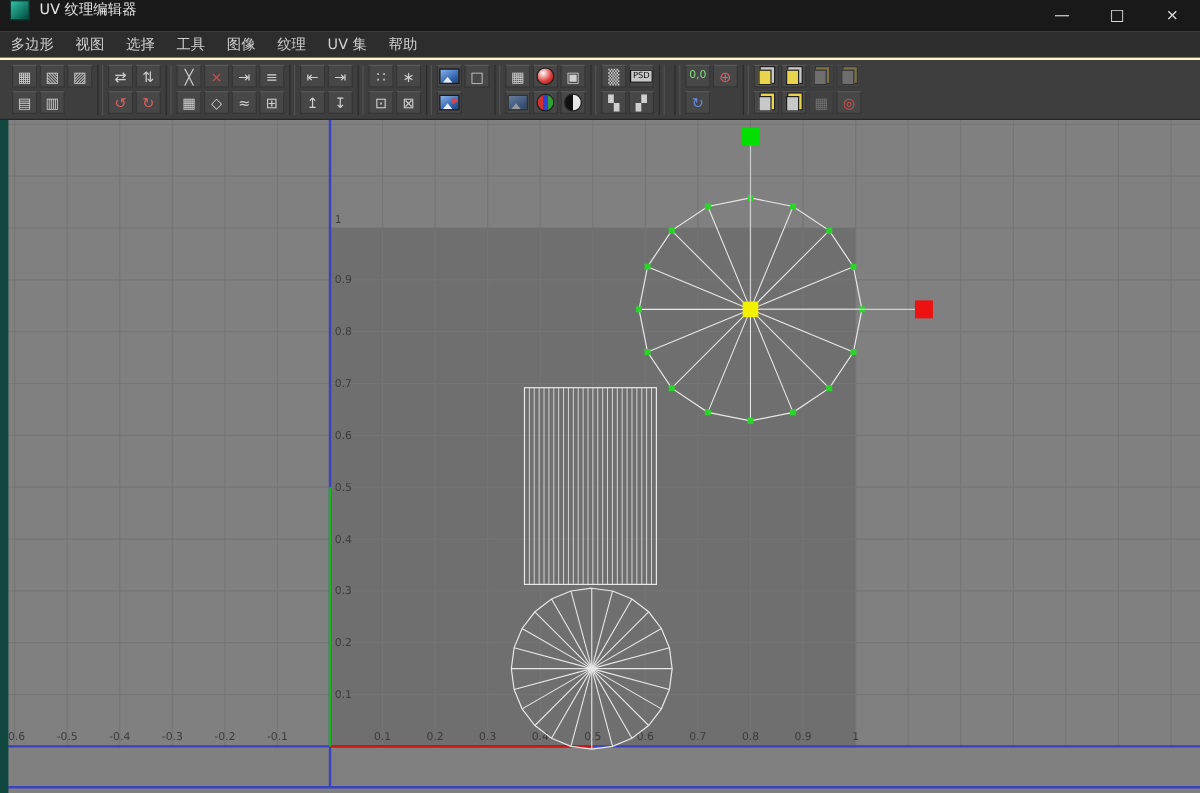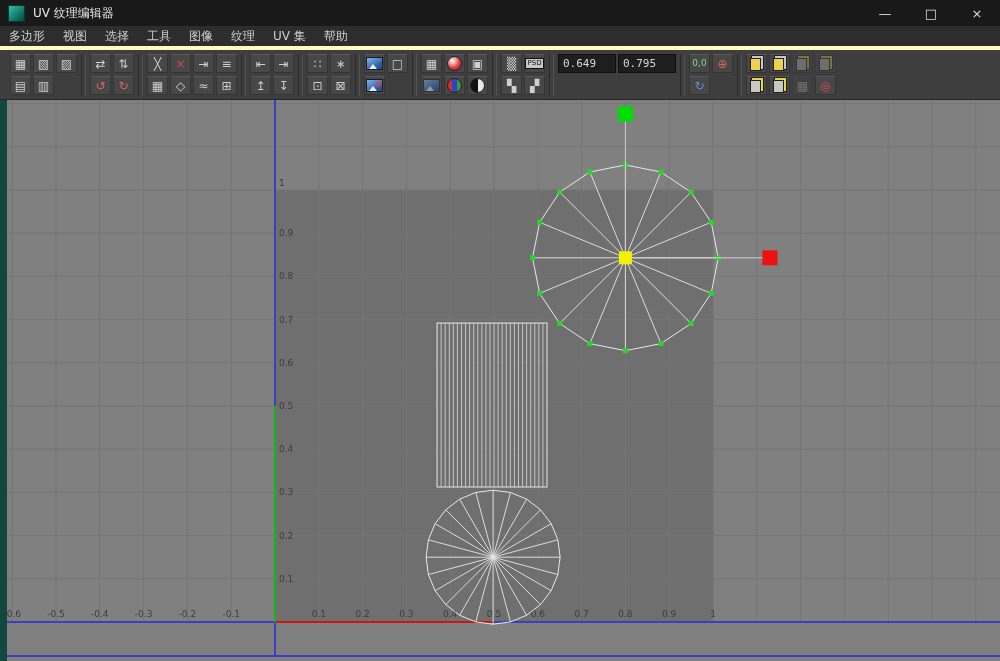--- a/index.html
+++ b/index.html
@@ -1,30 +1,30 @@
 <!DOCTYPE html>
 <html><head>
 <meta charset="utf-8">
 <style>
   html,body{margin:0;padding:0}
   body{width:1000px;height:661px;overflow:hidden;position:relative;background:#808080;
        font-family:"DejaVu Sans",sans-serif;-webkit-font-smoothing:antialiased}
 
   
   .titlebar{position:absolute;top:0;left:0;width:1000px;height:26px;background:#191919;
-            display:flex;align-items:center;color:#e6e6e6;font-size:12px;z-index:10}
+            display:flex;color:#e6e6e6;font-size:12px;z-index:10}
   .app-icon{width:15px;height:15px;margin:0 8px 0 8px;border:1px solid #073a33;
             background:linear-gradient(135deg,#35bfa4 0%,#0d6d5c 70%,#06453a 100%)}
   .win-controls{margin-left:auto;display:flex;height:100%}
   .win-btn{width:46px;height:100%;display:flex;align-items:center;justify-content:center;
            color:#dcdcdc;font-size:13px}
 
   
   .menubar{position:absolute;top:26px;left:0;width:1000px;height:24px;background:#2d2d2d;
-           border-bottom:4px solid #fef9c3;display:flex;align-items:center;z-index:10;box-sizing:border-box}
+           border-bottom:2px solid #fef9c3;display:flex;align-items:center;z-index:10;box-sizing:border-box}
   .menu-item{padding:0 9px;height:100%;display:flex;align-items:center;color:#cfcfcf;font-size:12px}
 
   
   .toolbar{position:absolute;top:50px;left:0;width:1000px;height:50px;background:#3e3e3e;
            border-bottom:1px solid #262626;display:flex;align-items:center;padding-left:10px;
            box-sizing:border-box;z-index:10}
   .tgroup{display:flex;flex-direction:column;gap:3px}
   .trow{display:flex;gap:2px;height:19px;align-items:center}
   .tbtn{min-width:21px;height:19px;display:flex;align-items:center;justify-content:center;
         font-size:12px;line-height:1;color:#cfcfcf;background:#474747;border:1px solid #343434;
@@ -187,27 +187,20 @@
         <div class="tbtn">
           <span class="ic-psd">PSD</span>
         </div>
       </div>
       <div class="trow">
         <div class="tbtn">▚</div>
         <div class="tbtn">▞</div>
       </div>
     </div>
     <div class="sep"></div>
-    <div class="tgroup">
-      <div class="trow">
-        <input class="coord-input" value="0.649" style="">
-        <input class="coord-input" value="0.795" style="">
-      </div>
-      <div class="trow"></div>
-    </div>
     <div class="sep"></div>
     <div class="tgroup">
       <div class="trow">
         <div class="tbtn">
           <span class="ic-zero">0,0</span>
         </div>
         <div class="tbtn" style="color: rgb(224, 96, 96);">⊕</div>
       </div>
       <div class="trow">
         <div class="tbtn" style="color: rgb(106, 138, 224);">↻</div>

